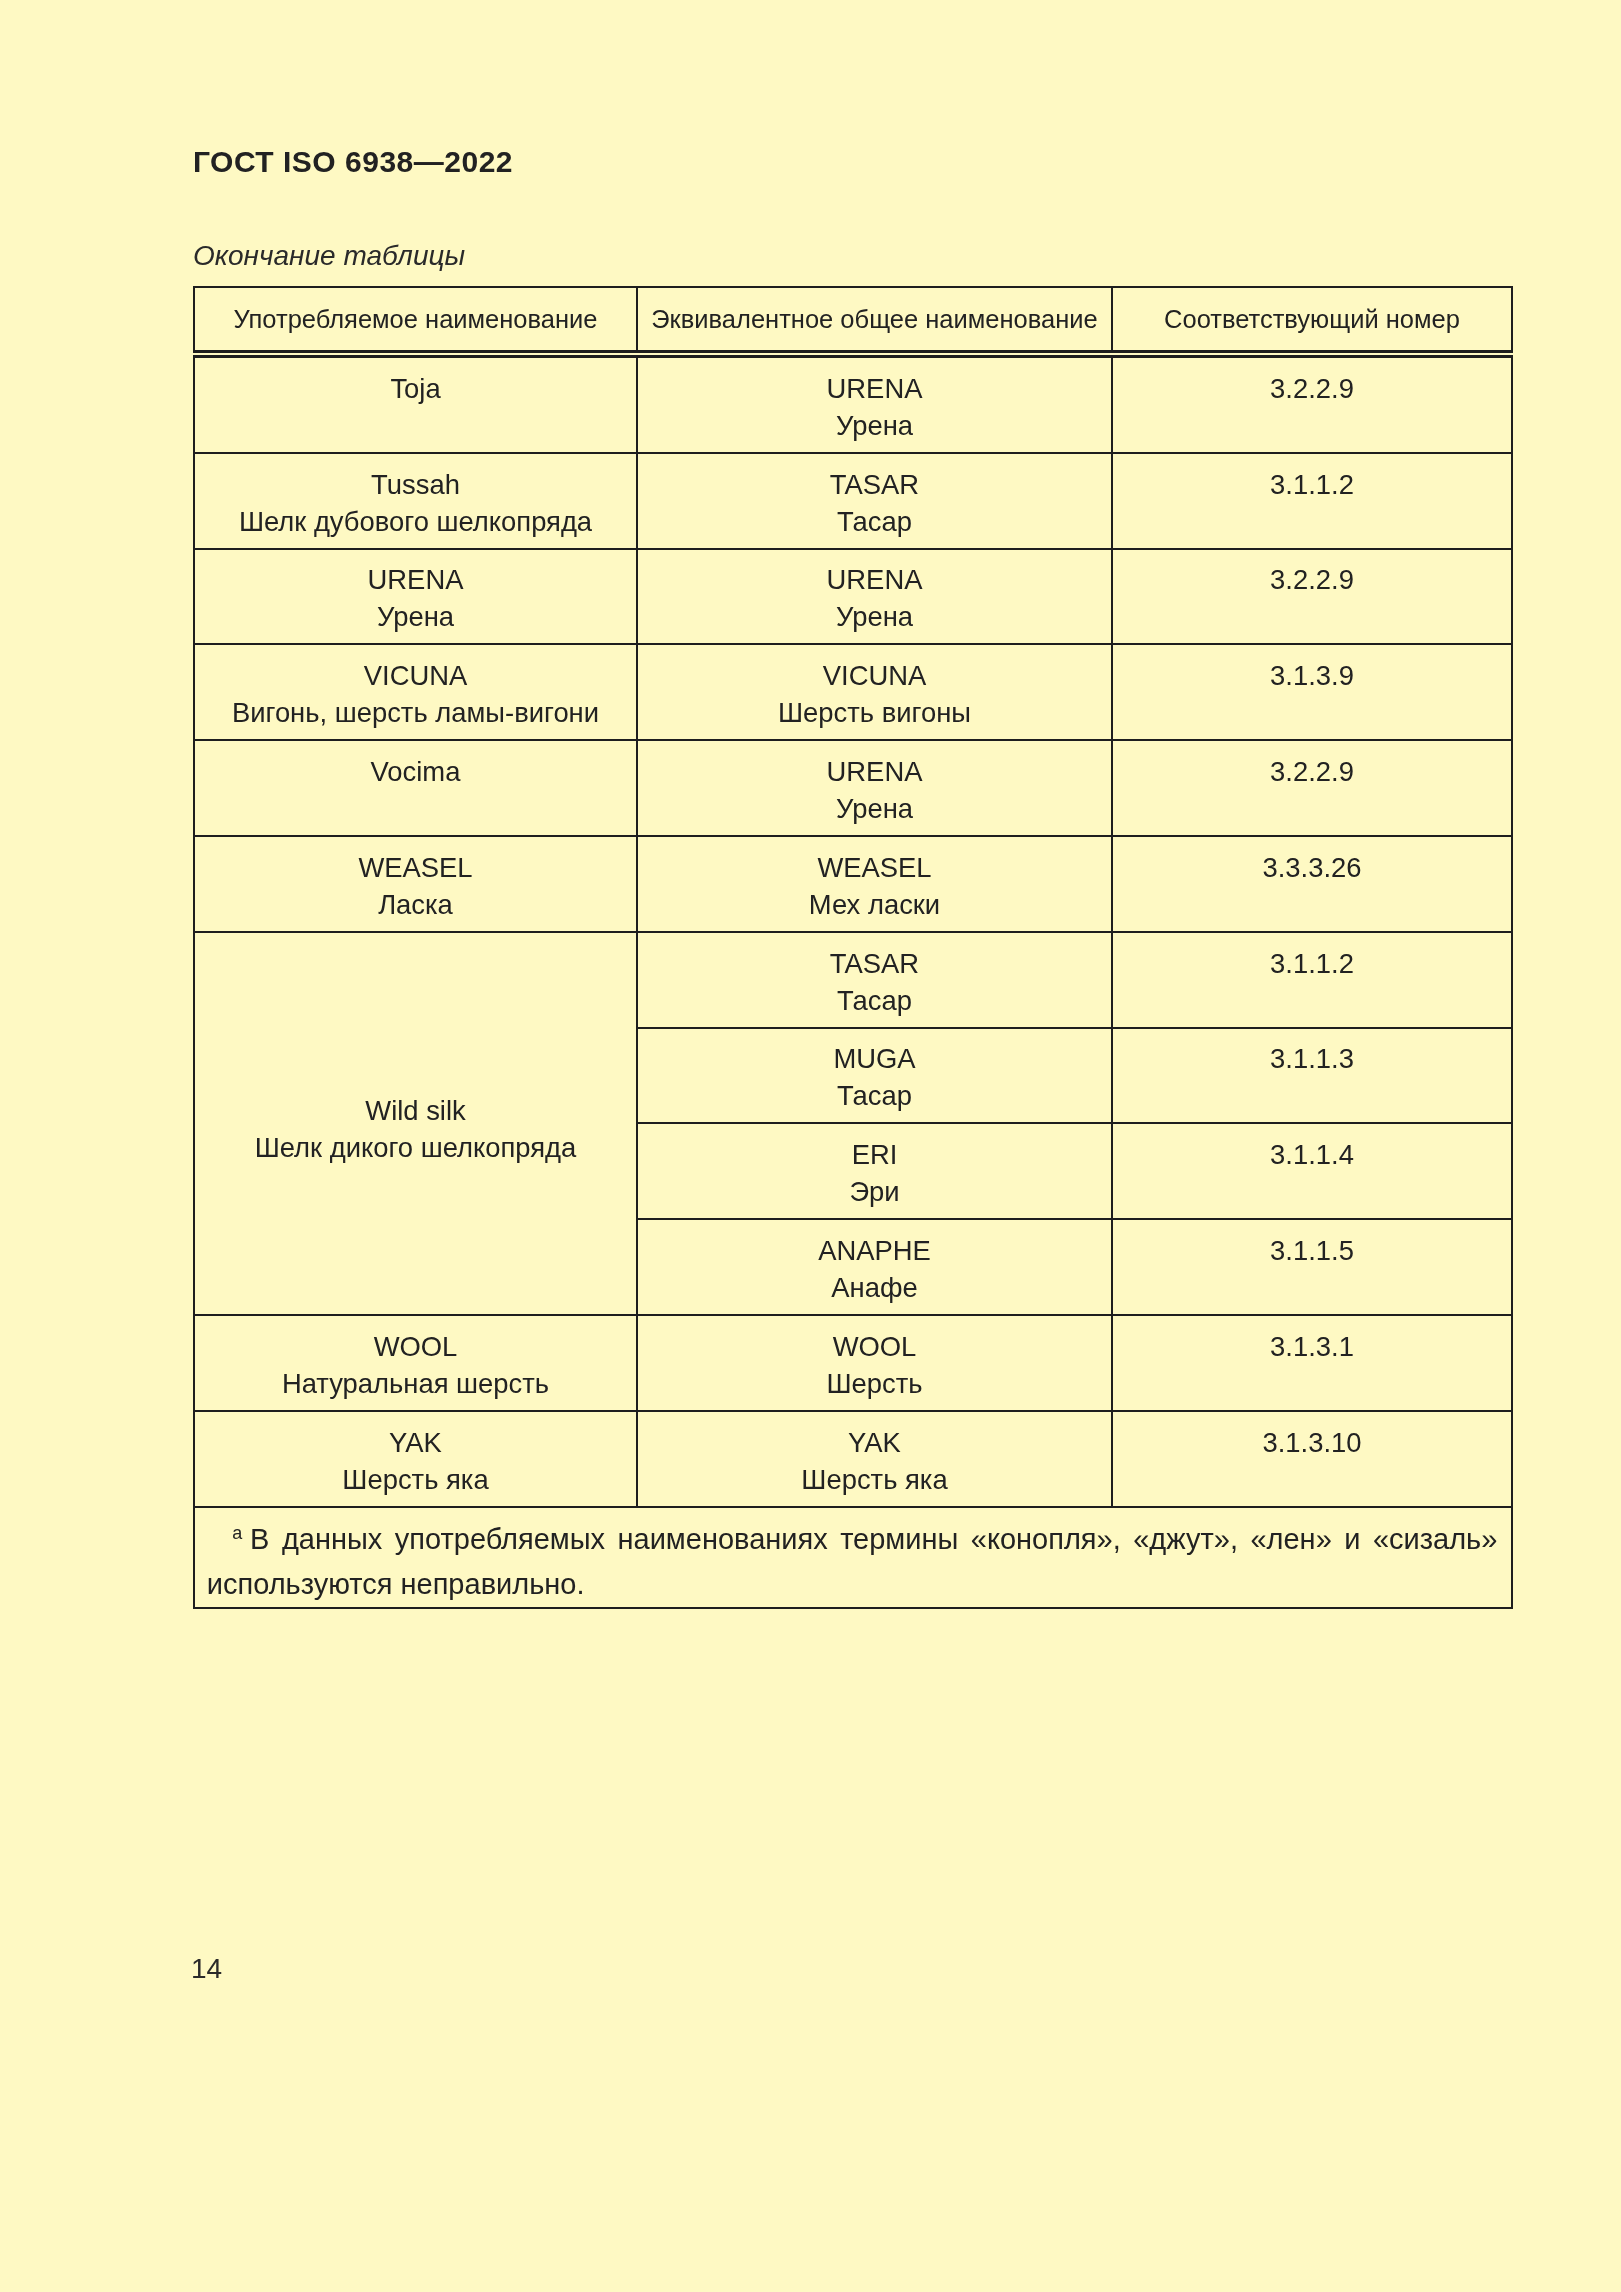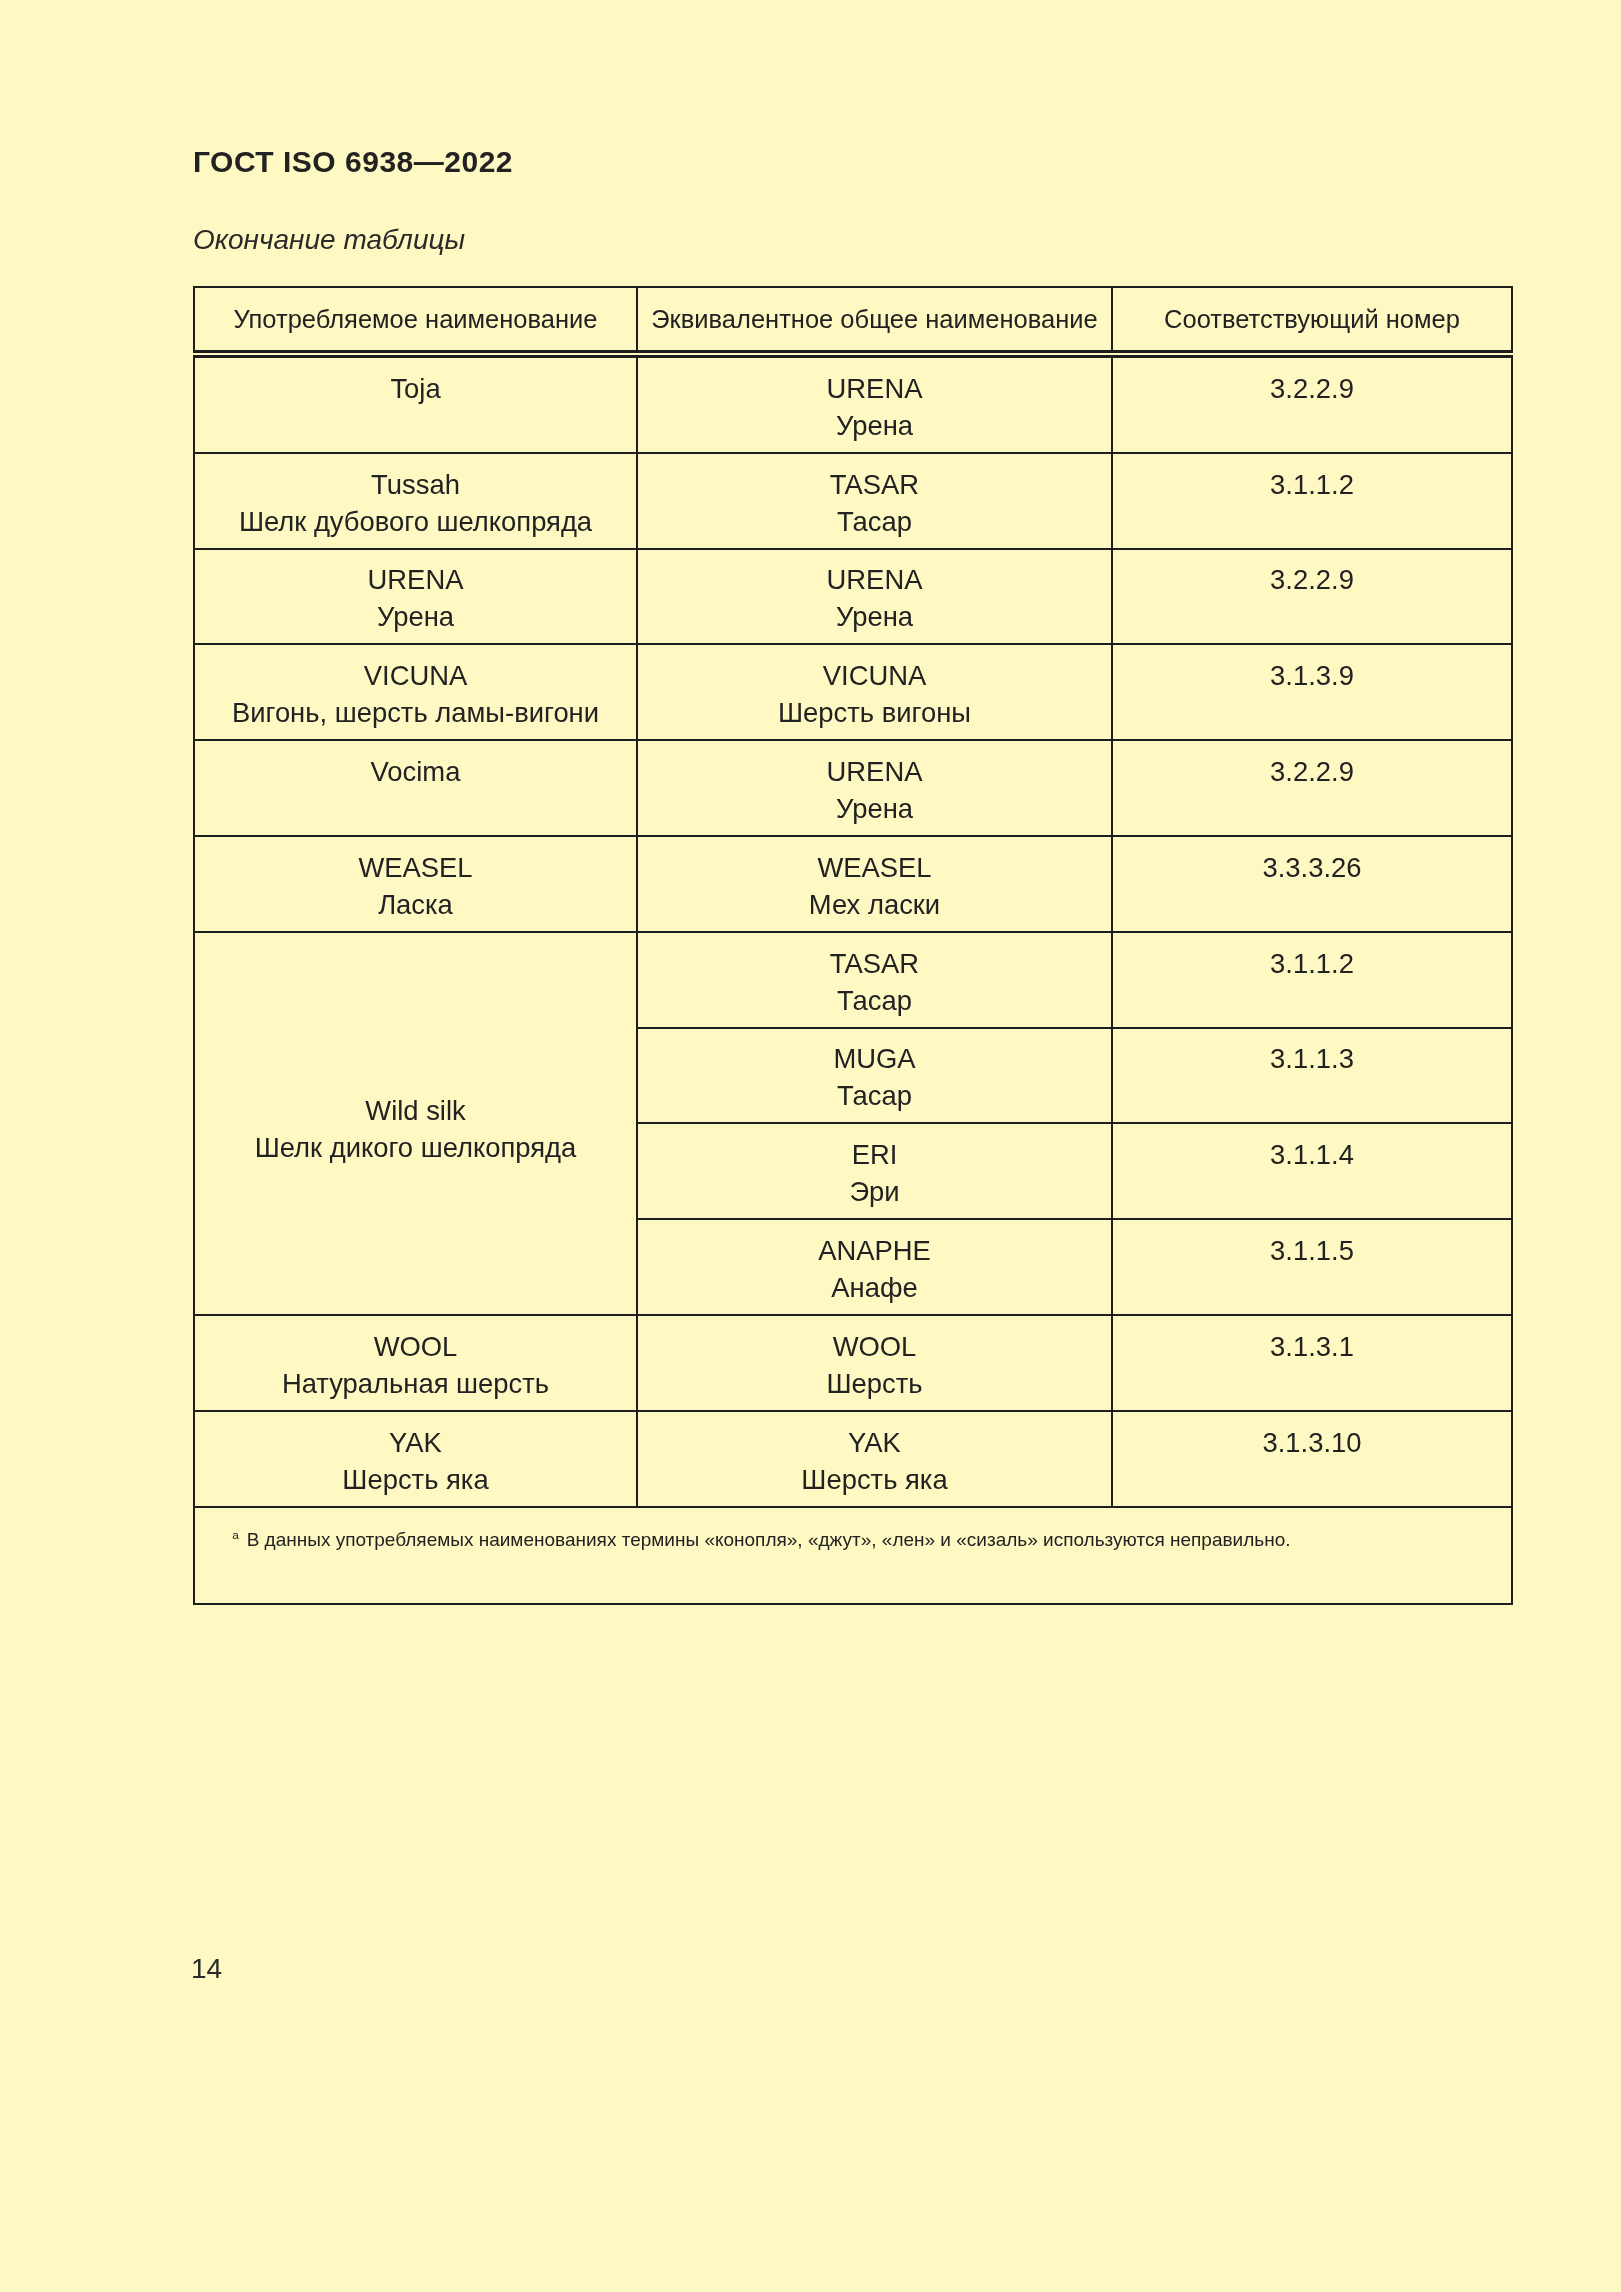--- a/index.html
+++ b/index.html
@@ -21,21 +21,21 @@
     left: 193px;
     top: 145px;
     font-size: 30px;
     font-weight: bold;
     letter-spacing: 0.5px;
     color: #222222;
   }
   .table-caption {
     position: absolute;
     left: 193px;
-    top: 224px;
+    top: 240px;
     font-size: 28px;
     font-style: italic;
     color: #2a2a2a;
   }
   .fiber-table {
     position: absolute;
     left: 193px;
     top: 286px;
     width: 1318px;
     border-collapse: collapse;
@@ -65,21 +65,21 @@
     white-space: pre-line;
   }
   .fiber-table td.merged-cell {
     vertical-align: middle;
     padding-top: 12px;
   }
   .fiber-table td.footnote-cell {
     height: 86px;
     text-align: justify;
     vertical-align: top;
-    font-size: 19px;
+    font-size: 29px;
     line-height: 45px;
     padding: 9.8px 13.7px 0 11.8px;
     text-indent: 25.5px;
     white-space: normal;
   }
   .footnote-cell sup {
     font-size: 0.62em;
     line-height: 0;
     margin-right: 7.8px;
   }

